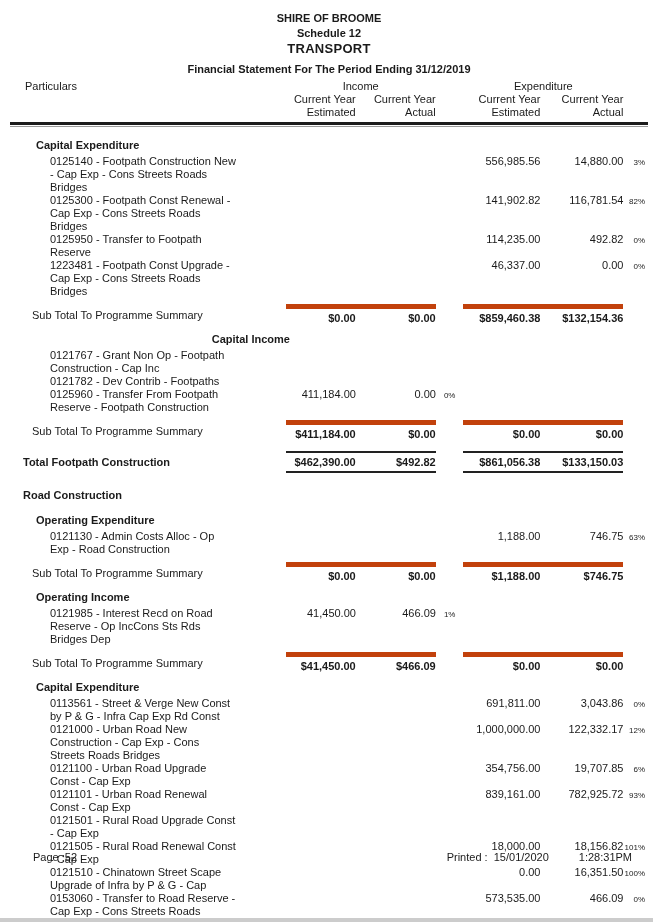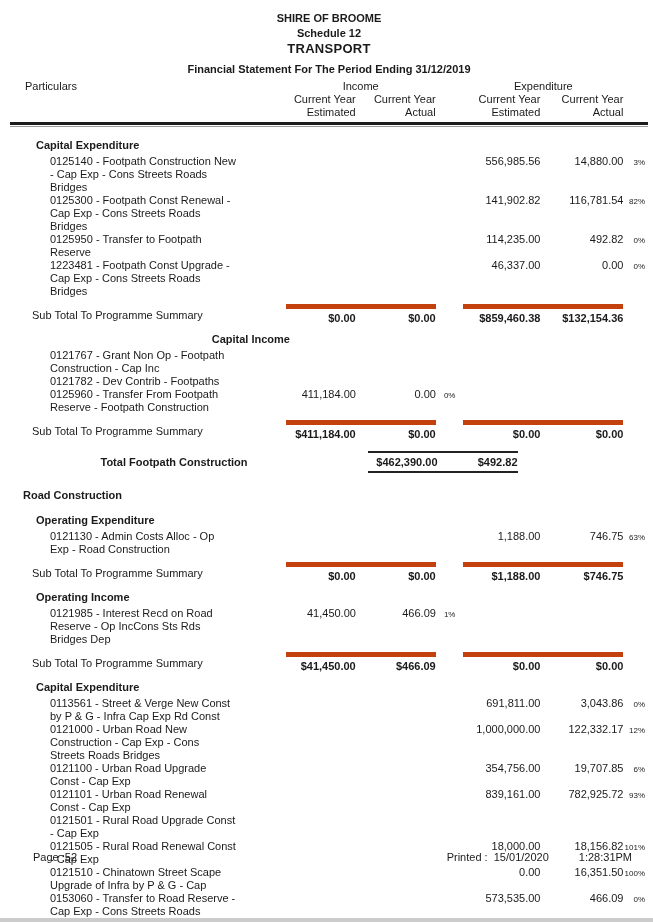--- a/index.html
+++ b/index.html
@@ -236,20 +236,24 @@
     <div class="pct pe"></div>
   </div>
 
   <div class="row tot">
     <div class="cd i-tot">Total Footpath Construction</div>
     <div class="g gi">
         <span class="n n1">$462,390.00</span>
         <span class="n n2">$492.82</span>
       </div>
     <div class="pct pi"></div>
+    <div class="g ge">
+        <span class="n e1">$861,056.38</span>
+        <span class="n e2">$133,150.03</span>
+      </div>
     <div class="pct pe"></div>
   </div>
 
   <div class="row prog-head">
       <div class="cd i-prog">Road Construction</div>
     </div>
 
   <div class="row sec-head">
       <div class="cd i-sec">Operating Expenditure</div>
     </div>

